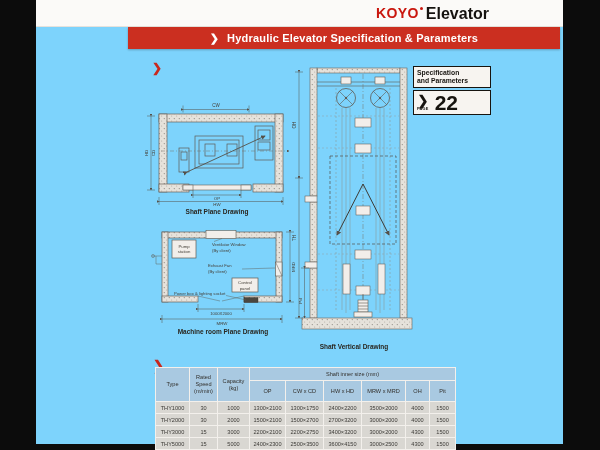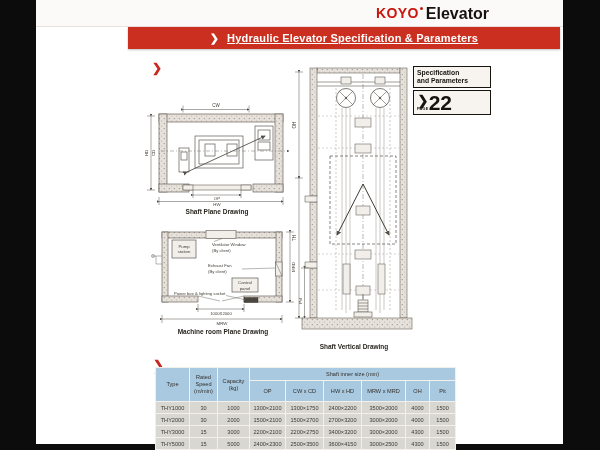--- a/index.html
+++ b/index.html
@@ -1,47 +1,47 @@
 <!DOCTYPE html>
 <html><head>
 <meta charset="utf-8">
 <style>
   html,body{margin:0;padding:0;}
   body{width:600px;height:450px;position:relative;background:#0c0c0c;overflow:hidden;
        font-family:"Liberation Sans",sans-serif;}
-  .page{position:absolute;left:36px;top:0;width:527px;height:444px;background:#ffffff;}
+  .page{position:absolute;left:36px;top:0;width:527px;height:444px;background:#7dd3fc;}
   
   .topbar{position:absolute;left:0;top:0;width:100%;height:26px;background:#fbfaf8;border-bottom:1px solid #e6e2dc;}
   .logo{position:absolute;top:6px;left:340px;display:flex;align-items:flex-start;white-space:nowrap;}
   .logo .koyo{font-size:14px;font-weight:800;color:#c9170e;letter-spacing:.4px;line-height:14px;}
   .logo .dot{width:3px;height:3px;background:#c9170e;border-radius:50%;margin:1px 3px 0 1px;}
   .logo .elev{font-size:16px;font-weight:700;color:#15120f;line-height:15px;}
   
   .banner{position:absolute;left:92px;top:27px;width:432px;height:22px;background:#cb2f20;
           display:flex;align-items:center;justify-content:center;gap:8px;color:#fff;
           box-shadow:0 1px 2px rgba(0,0,0,.25);}
   .banner .chev{font-size:11px;font-weight:bold;line-height:11px;}
-  .banner .txt{font-size:11px;font-weight:bold;letter-spacing:.2px;text-decoration:underline;}
+  .banner .txt{font-size:11px;font-weight:bold;letter-spacing:.2px;}
   
   .sec-title{position:absolute;left:116px;top:62px;display:flex;gap:5px;color:#c8281e;}
   .sec-title .chev{font-size:12px;font-weight:bold;line-height:12px;}
   .sec-title .lines{font-size:10px;font-weight:bold;line-height:11.5px;}
   .tbl-title{position:absolute;left:117px;top:347px;display:flex;gap:6px;align-items:center;color:#c8281e;}
   .tbl-title .chev{font-size:13px;font-weight:bold;line-height:13px;}
   .tbl-title .txt{font-size:14px;font-weight:bold;margin-top:20px;}
   
   .badge{position:absolute;left:377px;top:66px;width:78px;color:#17140f;}
   .badge .b1{border:1.5px solid #17140f;background:#f7f4f0;padding:2px 3px;font-size:6.8px;
              font-weight:bold;line-height:8px;}
   .badge .b2{margin-top:2px;border:1.5px solid #17140f;background:#f7f4f0;height:23px;
              display:flex;align-items:center;padding:0 3px;}
   .badge .chevcol{display:flex;flex-direction:column;align-items:center;}
   .badge .bigchev{font-size:13px;font-weight:900;line-height:13px;}
   .badge .pg{font-size:3.8px;font-weight:bold;letter-spacing:.3px;}
-  .badge .num{font-size:21px;font-weight:800;line-height:21px;margin-left:0;}
+  .badge .num{font-size:21px;font-weight:800;line-height:21px;margin-left:6px;}
   
   .draw1{position:absolute;left:107px;top:102px;width:148px;}
   .draw2{position:absolute;left:112px;top:226px;width:150px;}
   .draw3{position:absolute;left:250px;top:58px;width:136px;}
   .caption{text-align:center;font-size:6.5px;font-weight:bold;color:#29261f;margin-top:2px;}
   svg{display:block;}
   svg text{font-family:"Liberation Sans",sans-serif;fill:#45413a;}
   
   table.params{position:absolute;left:119px;top:367px;width:300px;border-collapse:collapse;table-layout:fixed;}
   table.params th,table.params td{border:1px solid #f3f0ec;font-size:5.6px;color:#3c3a36;

